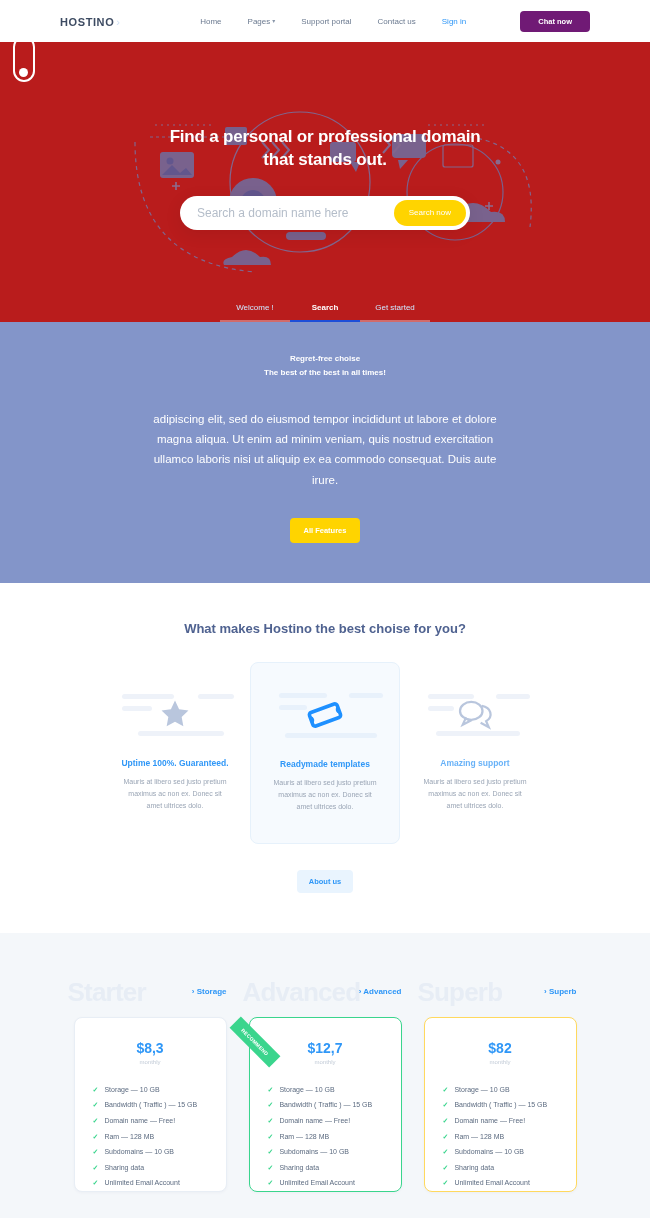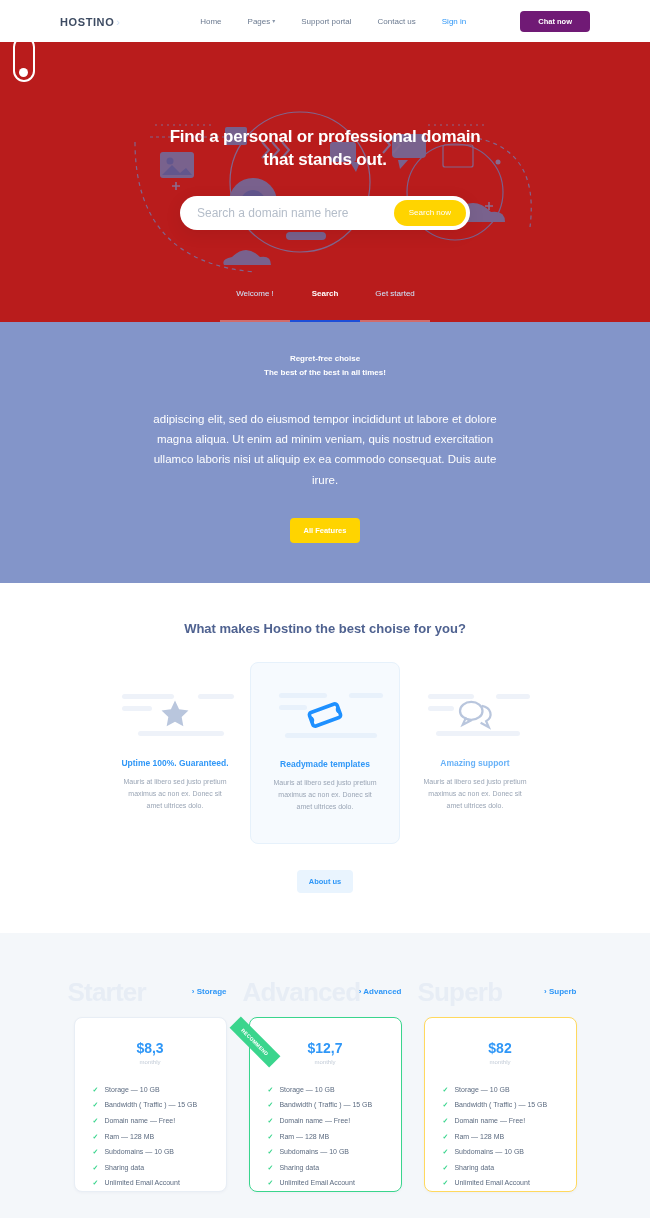--- a/index.html
+++ b/index.html
@@ -148,21 +148,21 @@
     left: 0;
     right: 0;
     display: flex;
     justify-content: center;
     gap: 0;
     z-index: 10;
   }
   .hero-tab {
     width: 70px;
     text-align: center;
-    padding-bottom: 22px;
+    padding-bottom: 8px;
     border-bottom: 2px solid rgba(255,255,255,0.35);
     font-size: 8px;
     color: #cfe8ff;
     cursor: pointer;
   }
   .hero-tab.active {
     color: #ffffff;
     font-weight: bold;
     border-bottom: 2px solid #1d4ed8;
   }

